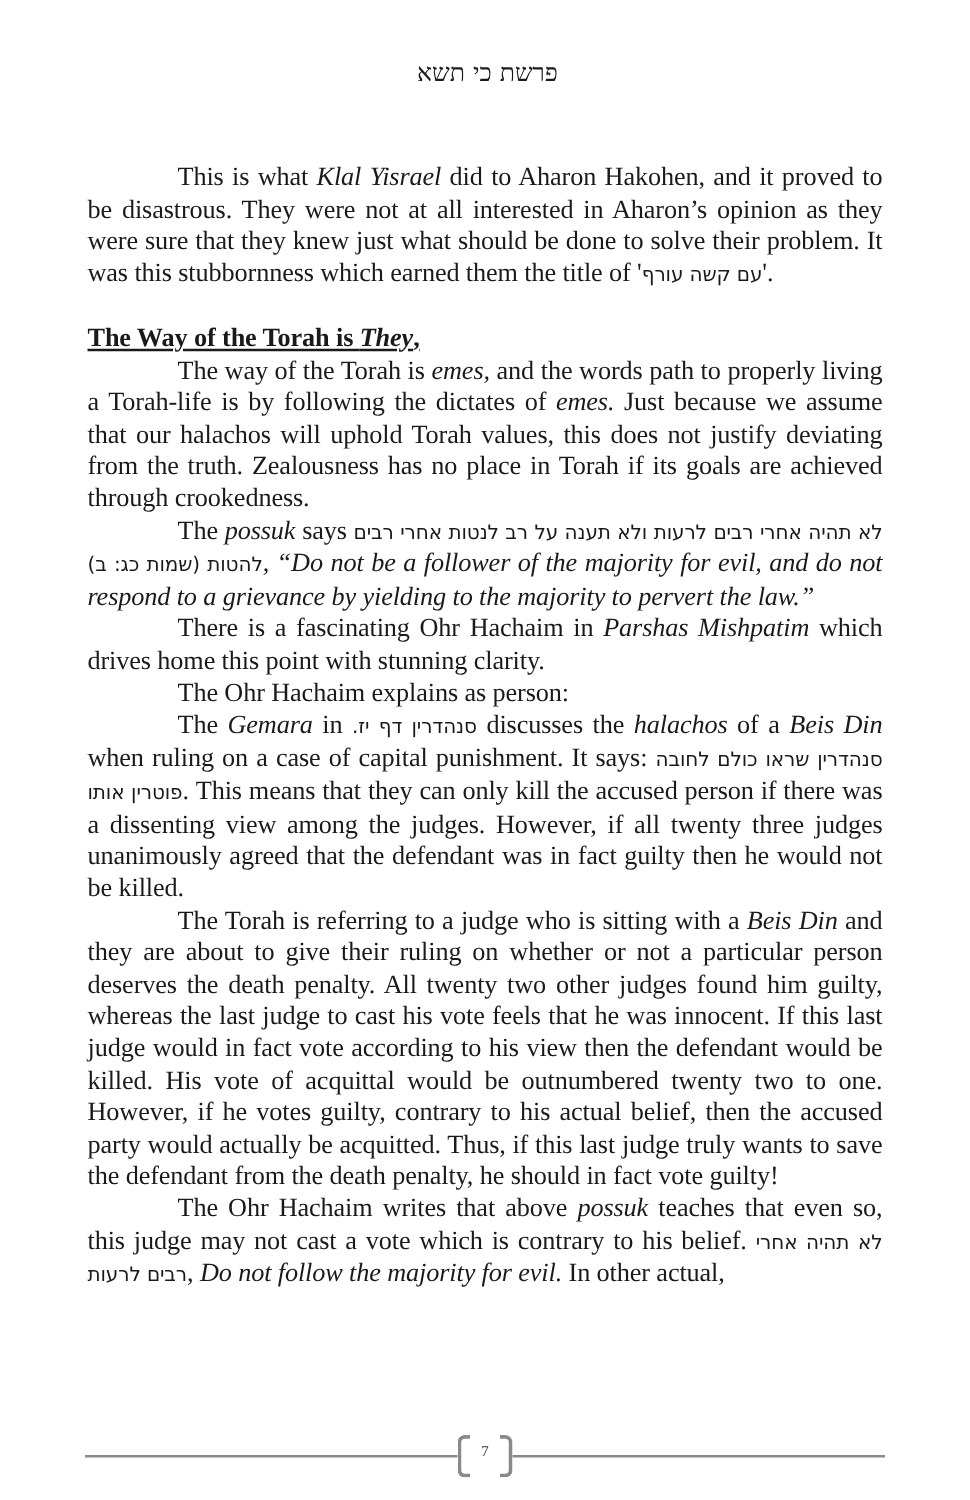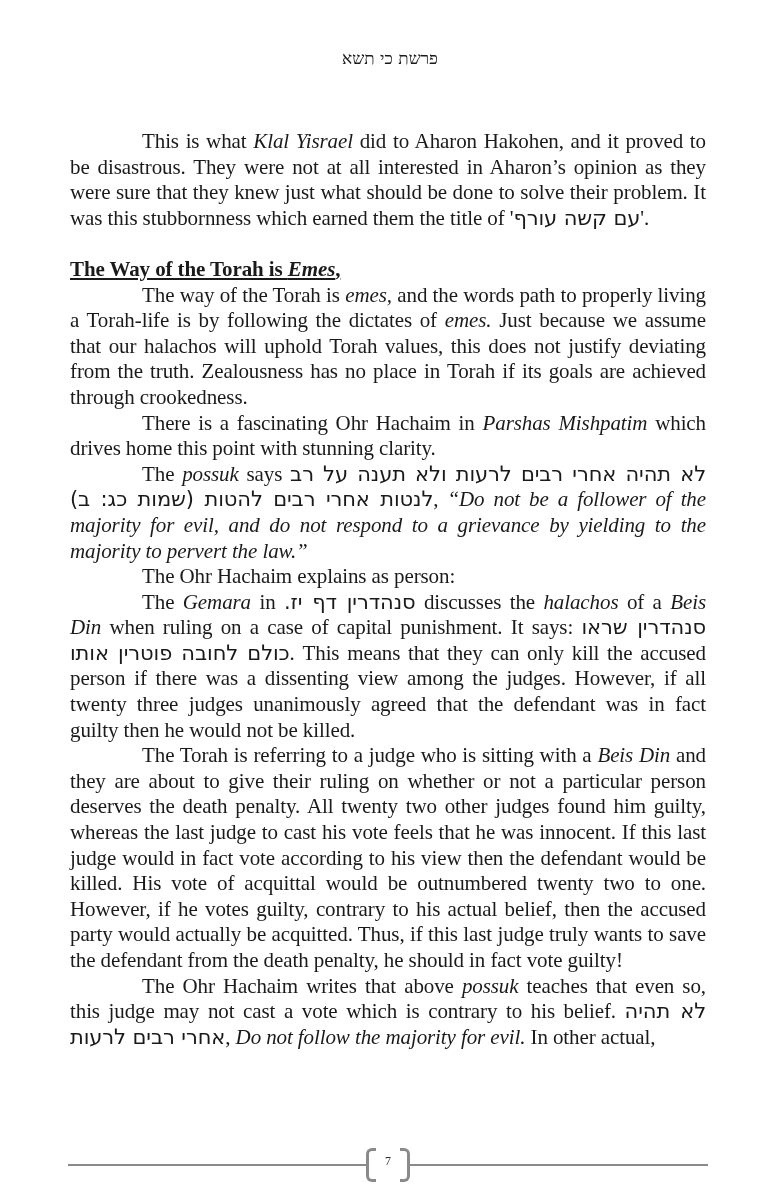--- a/index.html
+++ b/index.html
@@ -1,55 +1,55 @@
 <!DOCTYPE html>
 <html><head>
   <meta charset="utf-8">
   <style>
     html, body { margin: 0; padding: 0; background: #ffffff; }
     body { width: 776px; height: 1200px; position: relative; overflow: hidden; color: #1a1a1a; }
     .page-header { position: absolute; left: 60px; width: 660px; top: 38px; text-align: center; }
     .header-title { font-family: "DejaVu Serif", serif; font-weight: bold; font-size: 19px; line-height: 30px; direction: rtl; letter-spacing: -0.3px; }
-    .header-sub { font-family: "DejaVu Serif", serif; font-size: 17px; line-height: 30px; margin-top: 5px; direction: rtl; }
+    .header-sub { font-family: "DejaVu Serif", serif; font-size: 20px; line-height: 30px; margin-top: 5px; direction: rtl; }
     .body-text {
       position: absolute; left: 70px; width: 636px; top: 129px;
       font-family: "Liberation Serif", serif; font-size: 21px; line-height: 25.6px;
       text-align: justify; letter-spacing: -0.1px;
     }
     .body-text p { margin: 0; }
     .indent { text-indent: 72px; }
     .section-heading { font-weight: bold; text-decoration: underline; margin-top: 25.6px !important; }
-    .heb { font-family: "DejaVu Sans", sans-serif; font-size: 21px; }
+    .heb { font-family: "DejaVu Sans", sans-serif; font-size: 16px; }
     em { font-style: italic; }
     .footer { position: absolute; left: 68px; width: 640px; top: 1148px; height: 40px; }
     .footer-line { position: absolute; top: 16px; height: 2px; background: #8a8a8a; }
     .footer-line.left { left: 0; width: 298px; }
     .footer-line.right { right: 0; width: 298px; }
     .bracket { position: absolute; top: 0; width: 10px; height: 34px; border: 3px solid #8a8a8a; box-sizing: border-box; }
     .bracket.open { left: 298px; border-right: none; border-radius: 6px 0 0 6px; }
     .bracket.close { right: 298px; border-left: none; border-radius: 0 6px 6px 0; }
     .page-number { position: absolute; left: 0; right: 0; top: 6px; text-align: center; font-family: "Liberation Serif", serif; font-size: 12px; color: #333; }
   </style>
 </head>
 <body>
 
 <div class="page-header">
   <div class="header-sub">פרשת כי תשא</div>
 </div>
 
 <div class="body-text">
   <p class="indent"><span>This is what </span><em>Klal Yisrael</em><span> did to Aharon Hakohen, and it proved to be disastrous. They were not at all interested in Aharon’s opinion as they were sure that they knew just what should be done to solve their problem. It was this stubbornness which earned them the title of '</span><span class="heb" dir="rtl">עם קשה עורף</span><span>'.</span></p>
 
-  <p class="section-heading"><span>The Way of the Torah is </span><em>Emes</em><span>,</span></p>
+  <p class="section-heading"><span>The Way of the Torah is </span><em>They</em><span>,</span></p>
 
   <p class="indent"><span>The way of the Torah is </span><em>emes,</em><span> and the words path to properly living a Torah-life is by following the dictates of </span><em>emes.</em><span> Just because we assume that our halachos will uphold Torah values, this does not justify deviating from the truth. Zealousness has no place in Torah if its goals are achieved through crookedness.</span></p>
 
+  <p class="indent"><span>The </span><em>possuk</em><span> says </span><span class="heb" dir="rtl">לא תהיה אחרי רבים לרעות ולא תענה על רב לנטות אחרי רבים להטות (שמות כג: ב)</span><span>, </span><em>“Do not be a follower of the majority for evil, and do not respond to a grievance by yielding to the majority to pervert the law.”</em></p>
+
   <p class="indent"><span>There is a fascinating Ohr Hachaim in </span><em>Parshas Mishpatim</em><span> which drives home this point with stunning clarity.</span></p>
-
-  <p class="indent"><span>The </span><em>possuk</em><span> says </span><span class="heb" dir="rtl">לא תהיה אחרי רבים לרעות ולא תענה על רב לנטות אחרי רבים להטות (שמות כג: ב)</span><span>, </span><em>“Do not be a follower of the majority for evil, and do not respond to a grievance by yielding to the majority to pervert the law.”</em></p>
 
   <p class="indent"><span>The Ohr Hachaim explains as person:</span></p>
 
   <p class="indent"><span>The </span><em>Gemara</em><span> in </span><span class="heb" dir="rtl">סנהדרין דף יז.</span><span> discusses the </span><em>halachos</em><span> of a </span><em>Beis Din</em><span> when ruling on a case of capital punishment.  It says: </span><span class="heb" dir="rtl">סנהדרין שראו כולם לחובה פוטרין אותו</span><span>. This means that they can only kill the accused person if there was a dissenting view among the judges. However, if all twenty three judges unanimously agreed that the defendant was in fact guilty then he would not be killed.</span></p>
 
   <p class="indent"><span>The Torah is referring to a judge who is sitting with a </span><em>Beis Din</em><span> and they are about to give their ruling on whether or not a particular person deserves the death penalty. All twenty two other judges found him guilty, whereas the last judge to cast his vote feels that he was innocent. If this last judge would in fact vote according to his view then the defendant would be killed. His vote of acquittal would be outnumbered twenty two to one. However, if he votes guilty, contrary to his actual belief, then the accused party would actually be acquitted. Thus, if this last judge truly wants to save the defendant from the death penalty, he should in fact vote guilty!</span></p>
 
   <p class="indent"><span>The Ohr Hachaim writes that above </span><em>possuk</em><span> teaches that even so, this judge may not cast a vote which is contrary to his belief.  </span><span class="heb" dir="rtl">לא תהיה אחרי רבים לרעות</span><span>, </span><em>Do not follow the majority for evil.</em><span> In other actual,</span></p>
 </div>
 

